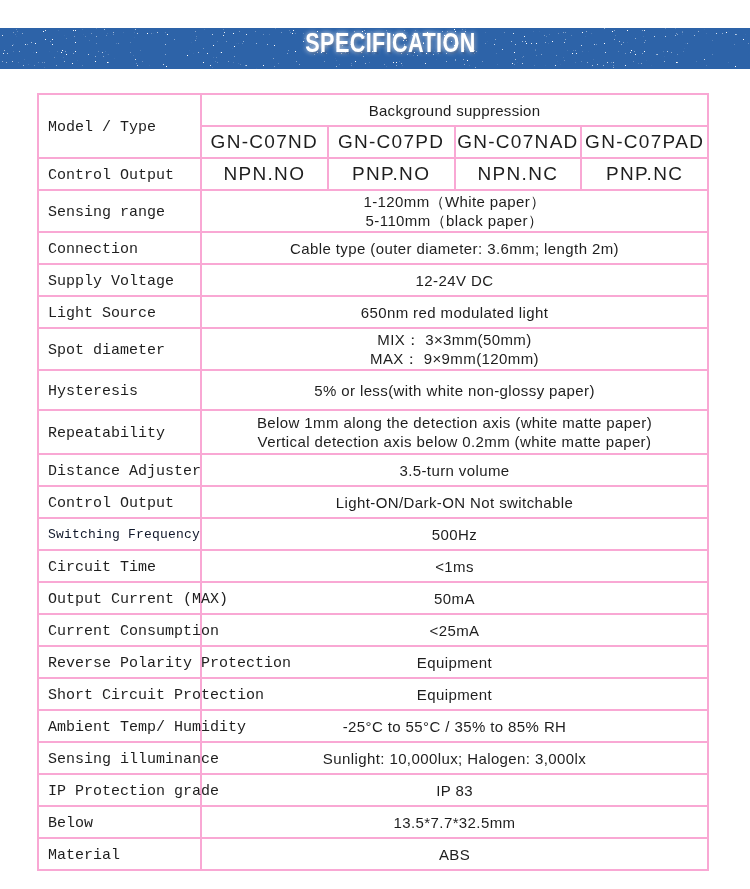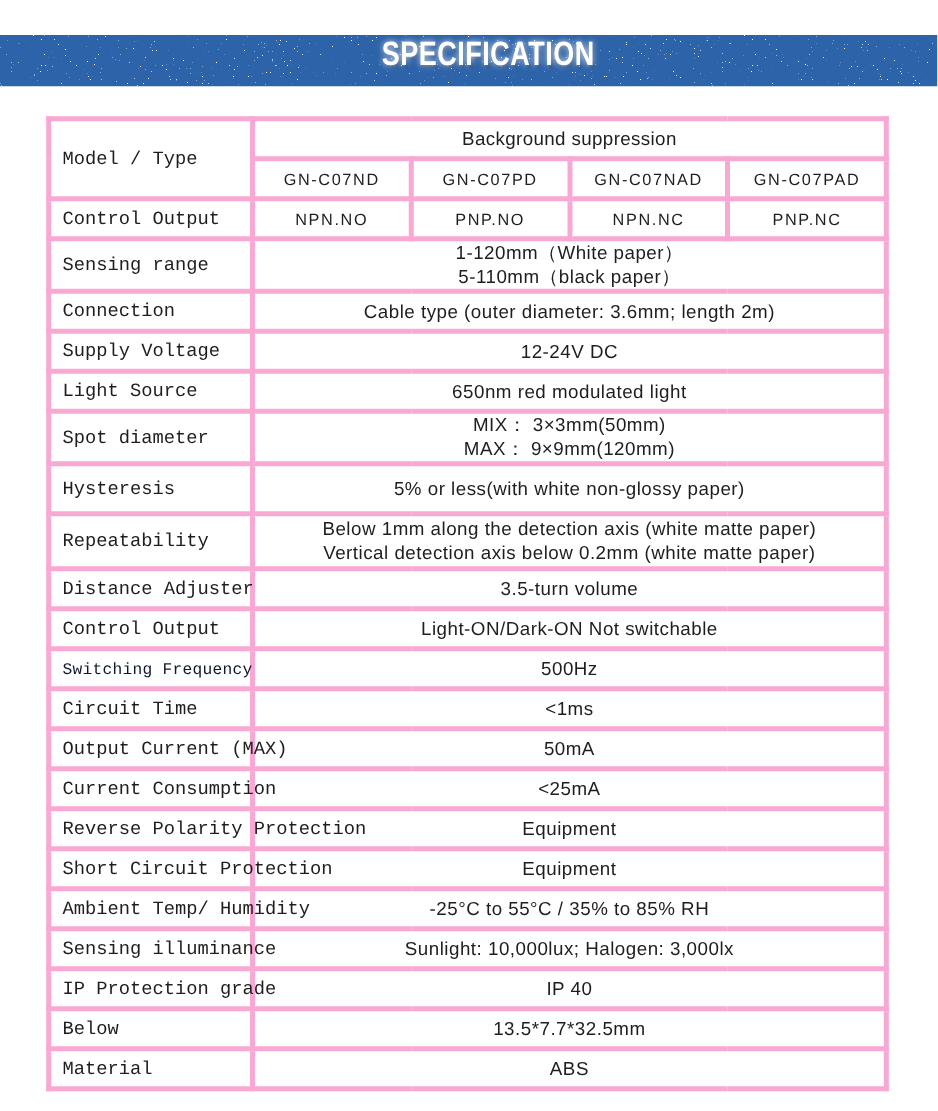--- a/index.html
+++ b/index.html
@@ -26,34 +26,34 @@
     white-space:nowrap;
   }
 
   
   table.spec {
     position:absolute; left:37px; top:93px; width:670px;
     border-collapse:collapse; table-layout:fixed;
   }
   col.c-label { width:163px; }
   col.c-model { width:126.75px; }
-  td { border:4px solid #f9a8d4; vertical-align:middle; background:transparent;margin-left:42px; }
+  td { border:2px solid #f9a8d4; vertical-align:middle; background:transparent;margin-left:42px; }
   tr { height:32px; }
   tr.tall { height:42px; }
   tr.t40  { height:40px; }
   tr.t44  { height:44px; }
 
   td.label { text-align:left; padding-left:9px; font-size:15px; }
   td.label .txt { white-space:nowrap; position:relative; z-index:2;font-family:Liberation Mono, monospace; }
   tr.small-label td.label { font-size:13px; letter-spacing:.2px; color:#0f172a; }
 
   td.value { text-align:center; font-size:15px; letter-spacing:.4px; }
   td.value .txt { white-space:pre-line; display:inline-block; line-height:19px; }
   td.value.group .txt { line-height:normal; letter-spacing:.3px; }
-  tr.models td.value, tr.outs td.value { letter-spacing:1.3px; font-size:13px; }
+  tr.models td.value, tr.outs td.value { letter-spacing:1.3px; font-size:19px; }
 </style>
 </head>
 <body>
 
 <div class="banner">
   <svg class="noise" width="750" height="41" aria-hidden="true">
     <filter id="speckle" x="0" y="0" width="100%" height="100%">
       <feTurbulence type="fractalNoise" baseFrequency="0.9" numOctaves="2" seed="11" stitchTiles="stitch"></feTurbulence>
       <feColorMatrix type="matrix" values="0 0 0 0 1  0 0 0 0 1  0 0 0 0 1  0 0 0 16 -12"></feColorMatrix>
     </filter>
@@ -161,21 +161,21 @@
     <tr>
       <td class="label"><span class="txt">Ambient Temp/ Humidity</span></td>
       <td class="value" colspan="4"><span class="txt">-25°C to 55°C / 35% to 85% RH</span></td>
     </tr>
     <tr>
       <td class="label"><span class="txt">Sensing illuminance</span></td>
       <td class="value" colspan="4"><span class="txt">Sunlight: 10,000lux; Halogen: 3,000lx</span></td>
     </tr>
     <tr>
       <td class="label"><span class="txt">IP Protection grade</span></td>
-      <td class="value" colspan="4"><span class="txt">IP 40</span></td>
+      <td class="value" colspan="4"><span class="txt">IP 83</span></td>
     </tr>
     <tr>
       <td class="label"><span class="txt">Below</span></td>
       <td class="value" colspan="4"><span class="txt">13.5*7.7*32.5mm</span></td>
     </tr>
     <tr>
       <td class="label"><span class="txt">Material</span></td>
       <td class="value" colspan="4"><span class="txt">ABS</span></td>
     </tr>
   </tbody>

